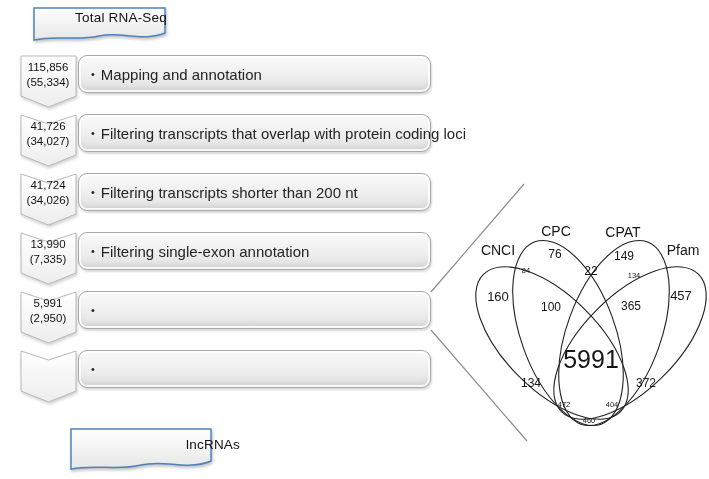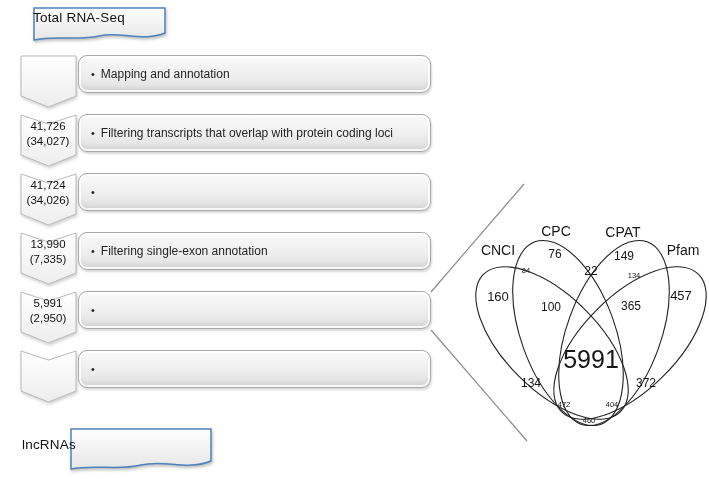--- a/index.html
+++ b/index.html
@@ -3,38 +3,38 @@
 <meta charset="utf-8">
 <style>
   html,body{margin:0;padding:0;background:#fff;}
   #canvas{
     position:relative;width:709px;height:479px;background:#fff;overflow:hidden;
     font-family:"Liberation Sans", sans-serif;color:#1a1a1a;
   }
   .banner{position:absolute;}
   .banner svg{filter:drop-shadow(1px 2px 1.5px rgba(0,0,0,.25));}
   .banner .banner-label{
-    position:absolute;left:0;top:3px;width:100%;text-align:left;
+    position:absolute;left:0;top:3px;width:100%;text-align:right;
     font-size:13.5px;color:#111;letter-spacing:.2px;
   }
   .row{position:absolute;left:20px;width:411px;height:53px;}
   .chev{position:absolute;left:0;top:0;filter:drop-shadow(1px 2px 1.5px rgba(0,0,0,.18));}
   .chev-text{
     position:absolute;left:0;top:5px;width:56px;text-align:center;
     font-size:11.5px;line-height:1.3;color:#111;
   }
   .stepbox{
     position:absolute;left:58px;top:0;width:353px;height:38px;box-sizing:border-box;
     border:1px solid #a8a8a8;border-radius:9px;
     background:linear-gradient(180deg,#fafafa 0%,#eeeeee 55%,#dfdfdf 100%);
     box-shadow:inset 0 0 0 2px rgba(255,255,255,.85), inset 0 -4px 5px rgba(0,0,0,.07), 1px 2px 2px rgba(0,0,0,.15);
     display:flex;align-items:center;padding-left:12px;
   }
   .bullet{font-size:11px;margin-right:6px;color:#222;}
-  .steplabel{font-size:12px;color:#242424;white-space:nowrap;}
+  .steplabel{font-size:15px;color:#242424;white-space:nowrap;}
   #callout-lines{position:absolute;left:0;top:0;pointer-events:none;}
   #venn{position:absolute;left:449px;top:225px;}
   #venn ellipse{fill:none;stroke:#222;stroke-width:1.1px;}
   #venn text{fill:#161616;text-anchor:middle;font-family:"Liberation Sans",sans-serif;}
   .vset{font-size:14px;}
   .vnum{font-size:12px;}
   .vnum-lg{font-size:13px;}
   .vnum-xl{font-size:25px;}
   .vnum-sm{font-size:7.5px;}
 </style>
@@ -59,20 +59,24 @@
   <div class="row" style="top:55px;">
     <svg class="chev" width="58" height="54" viewBox="0 0 58 54">
       <defs>
           <linearGradient id="cg" x1="0" y1="0" x2="0" y2="1">
         <stop offset="0" stop-color="#ffffff"></stop>
             <stop offset="1" stop-color="#ededed"></stop>
       </linearGradient>
         </defs>
       <polygon points="1,1 56,1 56,41 28.5,52 1,41" fill="url(#cg)" stroke="#b9b9b9" stroke-width="1"></polygon>
     </svg>
+    <div class="chev-text">
+      <div>115,856</div>
+      <div>(55,334)</div>
+    </div>
     <div class="stepbox">
       <span class="bullet">•</span>
       <span class="steplabel">Mapping and annotation</span>
     </div>
   </div>
 
   <div class="row" style="top:114px;">
     <svg class="chev" width="58" height="54" viewBox="0 0 58 54">
       <polygon points="1,1 28.5,10 56,1 56,41 28.5,52 1,41" fill="url(#cg)" stroke="#b9b9b9" stroke-width="1"></polygon>
     </svg>
@@ -89,20 +93,21 @@
   <div class="row" style="top:173px;padding-left:29px;">
     <svg class="chev" width="58" height="54" viewBox="0 0 58 54">
       <polygon points="1,1 28.5,10 56,1 56,41 28.5,52 1,41" fill="url(#cg)" stroke="#b9b9b9" stroke-width="1"></polygon>
     </svg>
     <div class="chev-text">
       <div>41,724</div>
       <div>(34,026)</div>
     </div>
     <div class="stepbox">
       <span class="bullet">•</span>
+      <span class="steplabel">Filtering transcripts shorter than 200 nt</span>
     </div>
   </div>
 
   <div class="row" style="top:232px;">
     <svg class="chev" width="58" height="54" viewBox="0 0 58 54">
       <polygon points="1,1 28.5,10 56,1 56,41 28.5,52 1,41" fill="url(#cg)" stroke="#b9b9b9" stroke-width="1"></polygon>
     </svg>
     <div class="chev-text">
       <div>13,990</div>
       <div>(7,335)</div>

